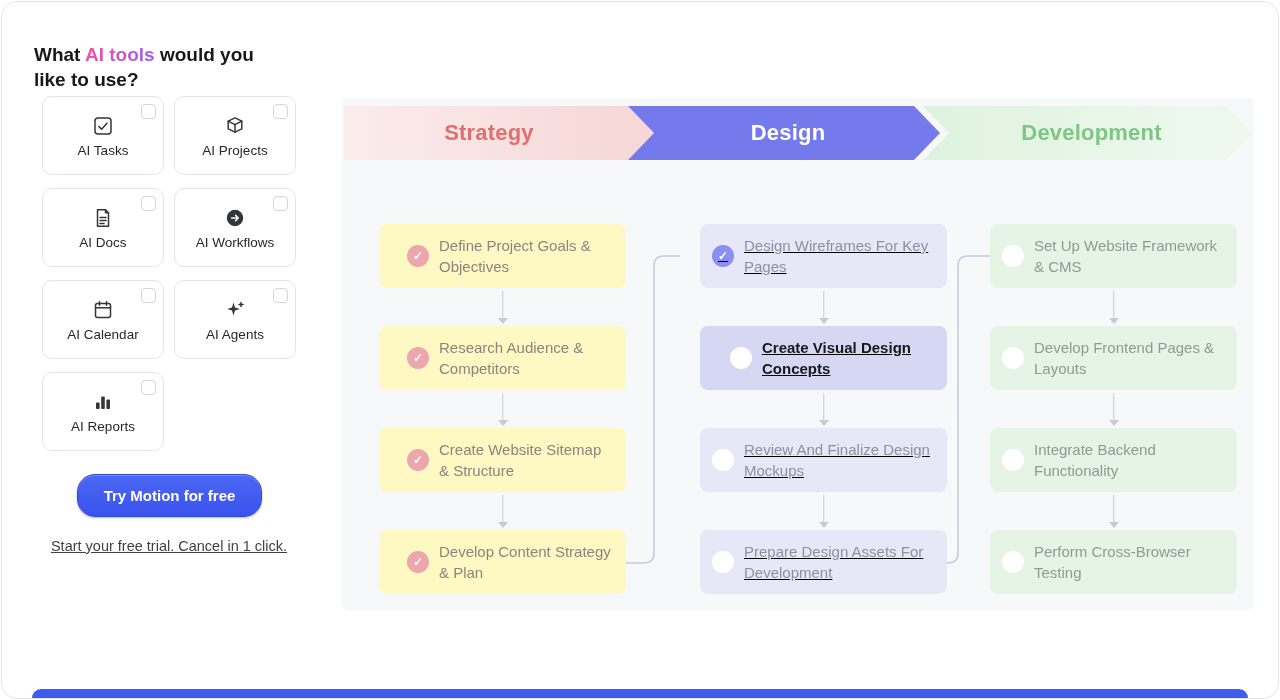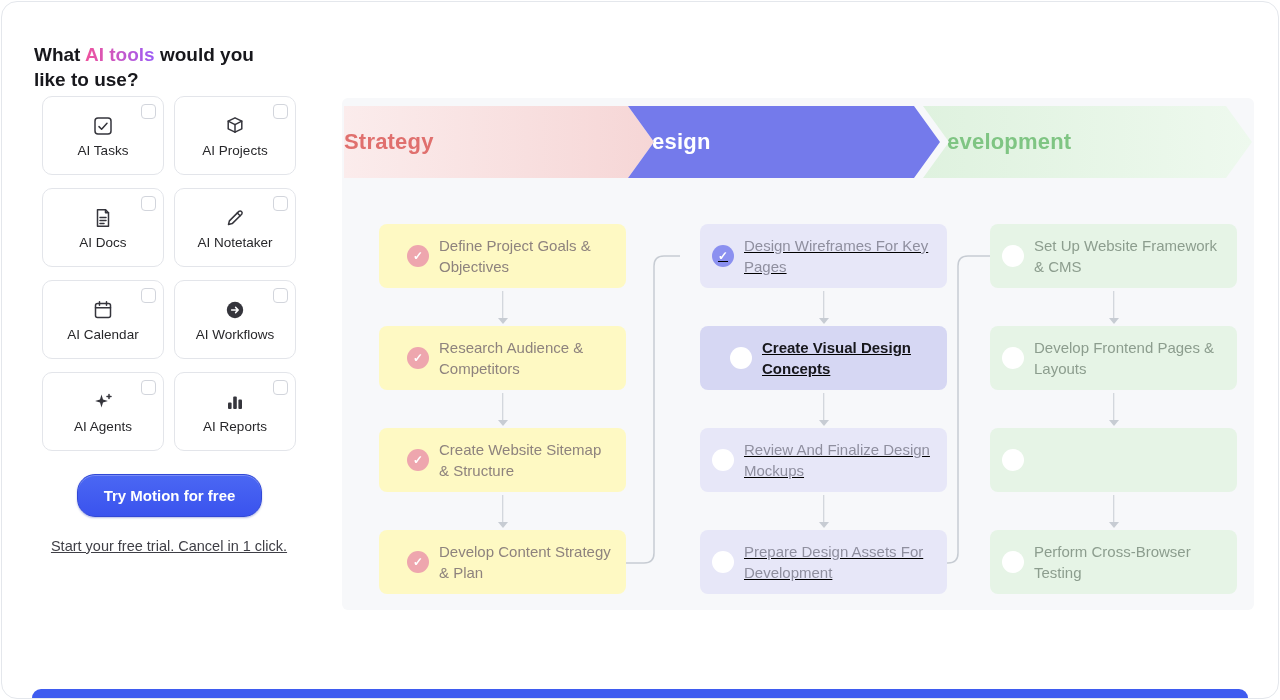--- a/index.html
+++ b/index.html
@@ -27,22 +27,22 @@
   .cta { position:absolute; left:75px; top:472px; width:185px; height:43px; border:1px solid #3148d6;
          border-radius:18px; background:linear-gradient(180deg,#4b67f3,#3a53ee); color:#fff;
          font-family:"Liberation Sans", sans-serif; font-size:15px; font-weight:700; cursor:pointer;
          box-shadow:0 1px 2px rgba(40,60,180,.35), inset 0 1px 0 rgba(255,255,255,.25); }
   .subtext { position:absolute; left:32px; top:534px; width:270px; text-align:center; font-size:14.5px;
          color:#3f3f46; line-height:1.5;text-decoration:underline; }
 
   
   .flow { position:absolute; left:340px; top:96px; width:912px; height:512px; background:#f7f8fa;
           border-radius:6px; }
-  .banner { position:absolute; top:8px; height:72px; display:flex; align-items:center;
-          font-size:22px; font-weight:700; letter-spacing:.2px; }
+  .banner { position:absolute; top:8px; height:54px; display:flex; align-items:center;
+          justify-content:center; font-size:22px; font-weight:700; letter-spacing:.2px; }
   .banner-strategy { left:2px; width:310px; color:#e0706e; padding-right:20px;
           background:linear-gradient(90deg,#fbecec,#f6d6d6);
           clip-path:polygon(0 0, calc(100% - 26px) 0, 100% 50%, calc(100% - 26px) 100%, 0 100%); }
   .banner-design { left:286px; width:312px; color:#fff; background:#747aeb; padding-left:8px;
           clip-path:polygon(0 0, calc(100% - 26px) 0, 100% 50%, calc(100% - 26px) 100%, 0 100%, 26px 50%); }
   .banner-development { left:581px; width:329px; color:#7fc583; padding-left:8px;
           background:linear-gradient(90deg,#dff2df,#eef9ee);
           clip-path:polygon(0 0, calc(100% - 26px) 0, 100% 50%, calc(100% - 26px) 100%, 0 100%, 26px 50%); }
 
   .connectors { position:absolute; left:0; top:0; width:912px; height:512px; pointer-events:none; }
@@ -112,52 +112,42 @@
         <span class="ticon">
           <svg width="22" height="22" viewBox="0 0 22 22">
               <path d="M5.5 2.8h8l3 3v13.4h-11z"></path>
               <path d="M13.5 2.8v3h3"></path>
               <path d="M8 10.5h6M8 13.5h6M8 16.5h4"></path>
             </svg>
         </span>
         <span class="tlabel">AI Docs</span>
       </div>
 
-      <div class="tool">
-        <span class="cb"></span>
-        <span class="ticon">
-          <svg width="22" height="22" viewBox="0 0 22 22">
-              <path d="M4.5 17.5l.9-3.6L14.9 4.4a2 2 0 0 1 2.8 2.8L8.2 16.6l-3.7.9z"></path>
-              <path d="M13.3 6l2.8 2.8"></path>
-            </svg>
-        </span>
-        <span class="tlabel">AI Notetaker</span>
+
+      <div class="tool">
+        <span class="cb"></span>
+        <span class="ticon">
+          <svg width="22" height="22" viewBox="0 0 22 22">
+              <circle cx="11" cy="11" r="8.2" fill="#35353c" stroke="none"></circle>
+              <path d="M7.6 11h6.2M11.6 8.4L14.2 11l-2.6 2.6" stroke="#fff"></path>
+            </svg>
+        </span>
+        <span class="tlabel">AI Workflows</span>
       </div>
 
       <div class="tool">
         <span class="cb"></span>
         <span class="ticon">
           <svg width="22" height="22" viewBox="0 0 22 22">
               <rect x="3.5" y="4.5" width="15" height="14" rx="2"></rect>
               <path d="M3.5 8.8h15"></path>
               <path d="M7.5 2.8v3.4M14.5 2.8v3.4"></path>
             </svg>
         </span>
         <span class="tlabel">AI Calendar</span>
-      </div>
-
-      <div class="tool">
-        <span class="cb"></span>
-        <span class="ticon">
-          <svg width="22" height="22" viewBox="0 0 22 22">
-              <circle cx="11" cy="11" r="8.2" fill="#35353c" stroke="none"></circle>
-              <path d="M7.6 11h6.2M11.6 8.4L14.2 11l-2.6 2.6" stroke="#fff"></path>
-            </svg>
-        </span>
-        <span class="tlabel">AI Workflows</span>
       </div>
 
       <div class="tool">
         <span class="cb"></span>
         <span class="ticon">
           <svg width="22" height="22" viewBox="0 0 22 22">
               <path d="M9.5 3.6l1.5 4.9 4.9 1.5-4.9 1.5-1.5 4.9-1.5-4.9L3.1 10l4.9-1.5z" fill="#35353c" stroke="none"></path>
               <path d="M17 3.5v4M15 5.5h4"></path>
             </svg>
         </span>
@@ -249,20 +239,21 @@
         <span>Set Up Website Framework &amp; CMS</span>
       </div>
       <div class="v-arrow"></div>
       <div class="task-card">
         <span class="dot todo"></span>
         <span>Develop Frontend Pages &amp; Layouts</span>
       </div>
       <div class="v-arrow"></div>
       <div class="task-card">
         <span class="dot todo"></span>
+        <span>Integrate Backend Functionality</span>
       </div>
       <div class="v-arrow"></div>
       <div class="task-card">
         <span class="dot todo"></span>
         <span>Perform Cross-Browser Testing</span>
       </div>
     </div>
 
   </section>
 

